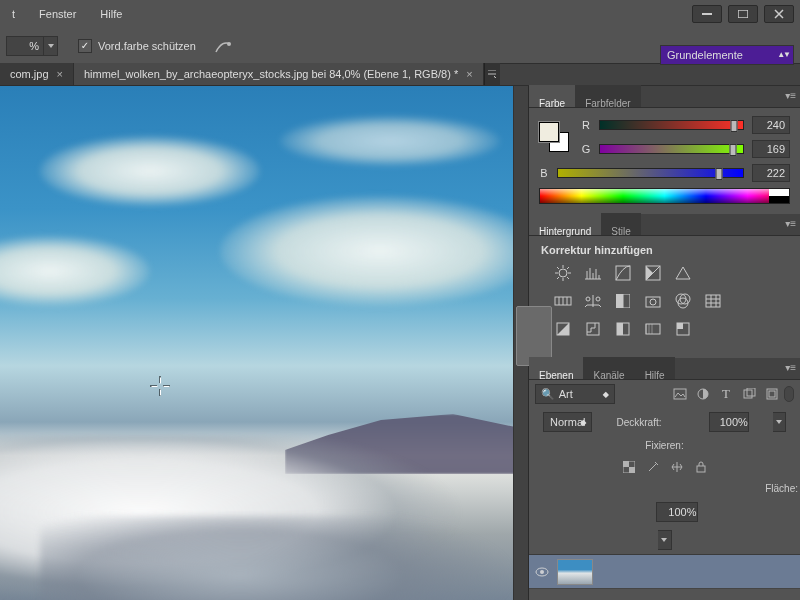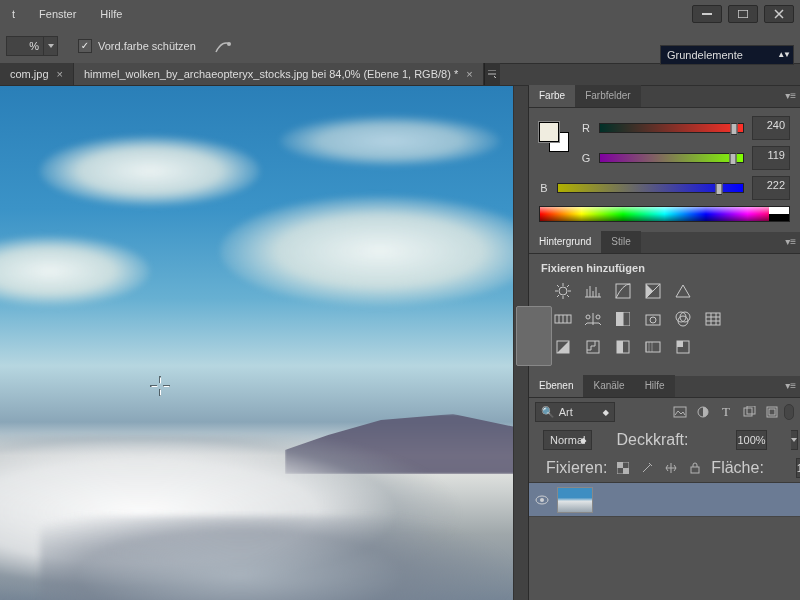--- a/index.html
+++ b/index.html
@@ -7,73 +7,73 @@
 .titlebar { height: 28px; background: #535353; display: flex; align-items: center; }
 .titlebar .menu-item { padding: 0 12px; line-height: 28px; cursor: default; }
 .win-controls { margin-left: auto; display: flex; gap: 6px; padding-right: 6px; }
 .win-btn { width: 30px; height: 18px; background: #3f3f3f; border: 1px solid #2a2a2a; display: flex; align-items: center; justify-content: center; border-radius: 2px; }
 .optbar { height: 36px; background: #535353; border-bottom: 1px solid #2e2e2e; display: flex; align-items: center; padding: 0 6px; }
 .pct-box { width: 38px; height: 20px; background: #444; border: 1px solid #333; display: flex; align-items: center; justify-content: flex-end; padding: 0 4px; }
 .pct-dd { width: 14px; height: 20px; background: #444; border: 1px solid #333; border-left: none; display: flex; align-items: center; justify-content: center; }
 .checkbox { width: 14px; height: 14px; background: #5a5a5a; border: 1px solid #333; display: flex; align-items: center; justify-content: center; margin-left: 20px; margin-right: 6px; }
 .checkbox.checked::after { content: "✓"; font-size: 10px; color: #eee; }
 .brush-icon { margin-left: 18px; opacity: 0.85; }
-.workspace-dd { margin-left: auto; width: 134px; height: 20px; background: #0f172a; border: 1px solid #333; display: flex; align-items: center; padding: 0 6px; position: relative; margin-top: 18px; }
+.workspace-dd { margin-left: auto; width: 134px; height: 20px; background: #4c1d95; border: 1px solid #333; display: flex; align-items: center; padding: 0 6px; position: relative; margin-top: 18px; }
 .workspace-dd .caret { position: absolute; right: 4px; font-size: 8px; letter-spacing: -2px; }
 .tabbar { height: 22px; background: #424242; display: flex; align-items: flex-end; padding-left: 0; border-bottom: 1px solid #2e2e2e; }
 .doc-tab { height: 22px; padding: 0 10px; display: flex; align-items: center; gap: 8px; background: #4a4a4a; color: #ccc; border-right: 1px solid #2e2e2e; font-size: 10px; }
 .doc-tab.inactive { background: #3a3a3a; color: #aaa; }
 .doc-tab .tab-x { opacity: 0.7; }
 .tab-overflow { width: 16px; height: 22px; display: flex; align-items: center; justify-content: center; background: #333; border-left: 1px solid #222; }
 .workarea { display: flex; height: 514px; }
 .canvas-wrap { position: relative; flex: 1; background: #535353; overflow: hidden; }
 .canvas { position: absolute; left: -20px; top: 0; width: 535px; height: 560px; background: linear-gradient(to bottom, #2a7fb8 0%, #3b93c7 22%, #67b0d2 38%, #b6d6e0 50%, #8aa6b8 60%, #f0f0ec 66%, #cfd3d2 72%, #9fa7aa 80%, #5a6e88 100%); }
 .cloud { position: absolute; background: radial-gradient(ellipse at center, rgba(245,248,245,0.95) 0%, rgba(220,230,225,0.85) 45%, rgba(200,215,210,0) 75%); border-radius: 50%; filter: blur(3px); }
 .mtn { position: absolute; right: -10px; top: 328px; width: 240px; height: 60px; background: #5a5670; clip-path: polygon(0 60%, 18% 35%, 40% 10%, 70% 0%, 100% 25%, 100% 100%, 0 100%); filter: blur(1px); opacity: 0.85; }
 .lowcloud { position: absolute; left: 0; right: 0; top: 350px; height: 170px; background: radial-gradient(ellipse 60% 55% at 30% 45%, rgba(255,255,255,0.95), rgba(230,232,234,0.85) 55%, rgba(150,160,170,0.4) 80%, rgba(120,130,145,0) 100%); filter: blur(2px); }
 .lowcloud2 { position: absolute; left: 60px; top: 430px; width: 500px; height: 150px; background: radial-gradient(ellipse 55% 50% at 40% 40%, rgba(170,180,190,0.9), rgba(120,130,145,0.6) 60%, rgba(100,110,130,0) 100%); filter: blur(3px); }
 .cursor { position: absolute; left: 150px; top: 290px; width: 20px; height: 20px; }
 .vscroll { width: 15px; background: #424242; border-left: 1px solid #333; position: relative; }
 .vscroll .thumb { position: absolute; left: 2px; right: 2px; top: 220px; height: 60px; background: #6a6a6a; border-radius: 2px; }
 .panels { width: 272px; background: #535353; display: flex; flex-direction: column; border-left: 1px solid #2a2a2a; }
 .panel-tabs { height: 22px; background: #424242; display: flex; align-items: flex-end; border-bottom: 1px solid #2e2e2e; position: relative; }
-.ptab { padding: 0 10px; height: 22px; line-height: 22px; background: #383838; color: #aaa; font-size: 10px; }
+.ptab { padding: 8px 10px; height: 22px; line-height: 22px; background: #383838; color: #aaa; font-size: 10px; }
 .ptab.active { background: #535353; color: #eee; }
 .pmenu { position: absolute; right: 4px; top: 4px; font-size: 10px; opacity: 0.7; }
 .color-body { padding: 8px 10px 10px 10px; background: #535353; }
 .swatch-pair { position: relative; width: 30px; height: 30px; float: left; margin-right: 12px; margin-top: 6px; }
 .swatch-pair .bg { position: absolute; right: 0; bottom: 0; width: 20px; height: 20px; background: #fff; border: 1px solid #000; }
 .swatch-pair .fg { position: absolute; left: 0; top: 0; width: 20px; height: 20px; background: #f0ede0; border: 1px solid #000; box-shadow: 0 0 0 1px #888; }
 .rgb-row { display: flex; align-items: center; gap: 8px; margin-bottom: 6px; }
 .rgb-label { width: 10px; text-align: center; }
 .slider { flex: 1; height: 10px; position: relative; border: 1px solid #222; }
 .slider.r { background: linear-gradient(to right, #003028, #ff3028); }
 .slider.g { background: linear-gradient(to right, #8000a0, #80ff00); }
 .slider.b { background: linear-gradient(to right, #b0b000, #0000ff); }
 .slider .knob { position: absolute; top: -1px; width: 7px; height: 12px; background: #bbb; border: 1px solid #333; transform: translateX(-50%); }
-.valbox { width: 38px; height: 24px; background: #444; border: 1px solid #333; text-align: right; padding: 0 4px; line-height: 16px; }
+.valbox { width: 38px; height: 18px; background: #444; border: 1px solid #333; text-align: right; padding: 0 4px; line-height: 16px; }
 .spectrum { clear: both; margin-top: 6px; height: 16px; background: linear-gradient(to right, #ff0000, #ffff00, #00ff00, #00ffff, #0000ff, #ff00ff, #ff0000); border: 1px solid #222; position: relative; }
 .spectrum::before { content: ""; position: absolute; inset: 0; background: linear-gradient(to bottom, rgba(255,255,255,0.6), rgba(0,0,0,0) 50%, rgba(0,0,0,0.5)); }
 .spectrum .bw { position: absolute; right: 0; top: 0; bottom: 0; width: 20px; background: linear-gradient(to bottom, #fff 50%, #000 50%); }
 .korr-body { padding: 6px 10px 10px 10px; }
 .korr-title { font-weight: bold; margin: 2px 0 8px 2px; font-size: 11px; }
 .icon-row { display: flex; gap: 10px; margin-bottom: 10px; padding-left: 14px; }
 .k-icon { width: 20px; height: 18px; display: flex; align-items: center; justify-content: center; opacity: 0.85; }
 .layers-body { background: #535353; }
 .layers-top { display: flex; align-items: center; padding: 4px 6px; gap: 4px; }
 .search { flex: 0 0 80px; height: 20px; background: #444; border: 1px solid #333; display: flex; align-items: center; padding: 0 5px; gap: 4px; }
 .lil-icons { display: flex; gap: 7px; margin-left: auto; }
 .lil { width: 16px; height: 16px; display: flex; align-items: center; justify-content: center; opacity: 0.8; }
 .layers-row2 { display: flex; align-items: center; padding: 4px 14px; gap: 24px; }
 .blend { flex: 1; height: 20px; background: #444; border: 1px solid #333; padding: 0 6px; display: flex; align-items: center; position: relative; }
 .blend .caret { position: absolute; right: 5px; font-size: 8px; }
-.lbl { font-size: 16px; color: #ccc; }
-.pctfield { width: 42px; height: 20px; background: #444; border: 1px solid #333; text-align: center; line-height: 18px; margin-left: 24px; }
+.lbl { font-size: 10px; color: #ccc; }
+.pctfield { width: 42px; height: 20px; background: #444; border: 1px solid #333; text-align: right; line-height: 18px; margin-left: 24px; }
 .ddarrow { width: 14px; height: 20px; background: #444; border: 1px solid #333; border-left: none; display: flex; align-items: center; justify-content: center; }
-.layers-row3 { display: flex; align-items: center; padding: 4px 17px; gap: 8px; border-bottom: 1px solid #3a3a3a; }
+.layers-row3 { display: flex; align-items: center; padding: 4px 2px; gap: 8px; border-bottom: 1px solid #3a3a3a; flex-direction: column; }
 .lock-icons { display: flex; gap: 8px; }
 .layer-list { }
 .layer { display: flex; align-items: center; height: 34px; border-bottom: 1px solid #454545; padding: 0 6px; gap: 8px; }
 .layer.selected { background: #6b7b94; }
 .vis { width: 14px; text-align: center; opacity: 0.85; }
 .thumb { width: 36px; height: 26px; border: 1px solid #888; background: linear-gradient(to bottom, #3d8ec2 40%, #e0e4e6 55%, #9aa6b0 100%); position: relative; }
 .lname { flex: 1; font-size: 11px; }
 .lname.italic { font-style: italic; }
 .lock { opacity: 0.7; }
 svg { display: block; }
@@ -180,41 +180,41 @@
         <div class="slider r">
             <div class="knob" style="left:94%"></div>
           </div>
         <div class="valbox">240</div>
       </div>
       <div class="rgb-row">
         <span class="rgb-label">G</span>
         <div class="slider g">
             <div class="knob" style="left:93%"></div>
           </div>
-        <div class="valbox">119</div>
+        <div class="valbox">169</div>
       </div>
       <div class="rgb-row">
         <span class="rgb-label">B</span>
         <div class="slider b">
             <div class="knob" style="left:87%"></div>
           </div>
         <div class="valbox">222</div>
       </div>
       <div class="spectrum">
           <div class="bw"></div>
         </div>
     </div>
 
     <div class="panel-tabs">
       <div class="ptab active">Hintergrund</div>
       <div class="ptab">Stile</div>
       <div class="pmenu">▾≡</div>
     </div>
     <div class="korr-body">
-      <div class="korr-title">Fixieren hinzufügen</div>
+      <div class="korr-title">Korrektur hinzufügen</div>
       <div class="icon-row">
         <div class="k-icon">
             <svg width="18" height="18">
               <circle cx="9" cy="9" r="4" fill="none" stroke="#ddd"></circle>
               <path d="M9 1v3M9 14v3M1 9h3M14 9h3M3 3l2 2M13 13l2 2M15 3l-2 2M3 15l2-2" stroke="#ddd"></path>
             </svg>
           </div>
         <div class="k-icon">
             <svg width="18" height="14">
               <path d="M1 13h16M3 13V5M6 13V2M9 13V7M12 13V3M15 13V9" stroke="#ddd"></path>

